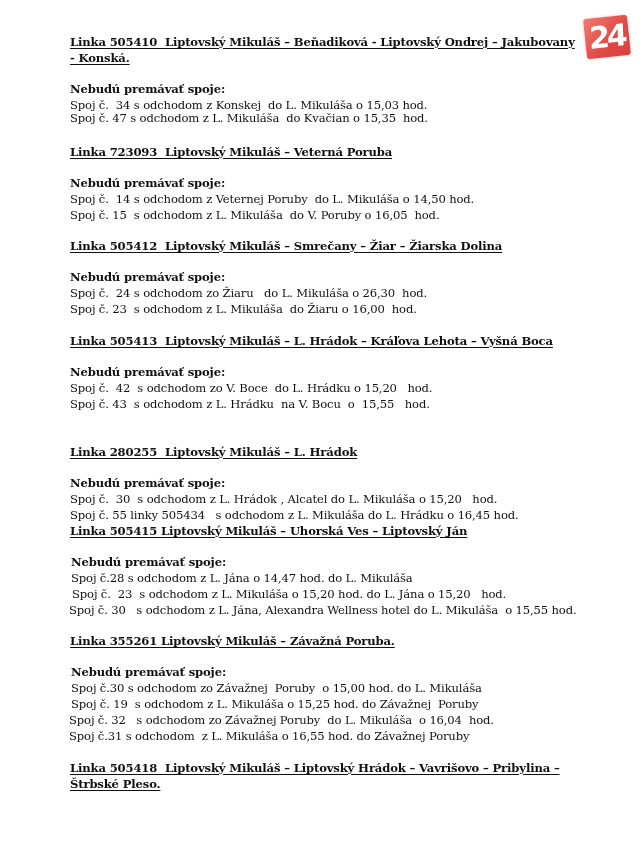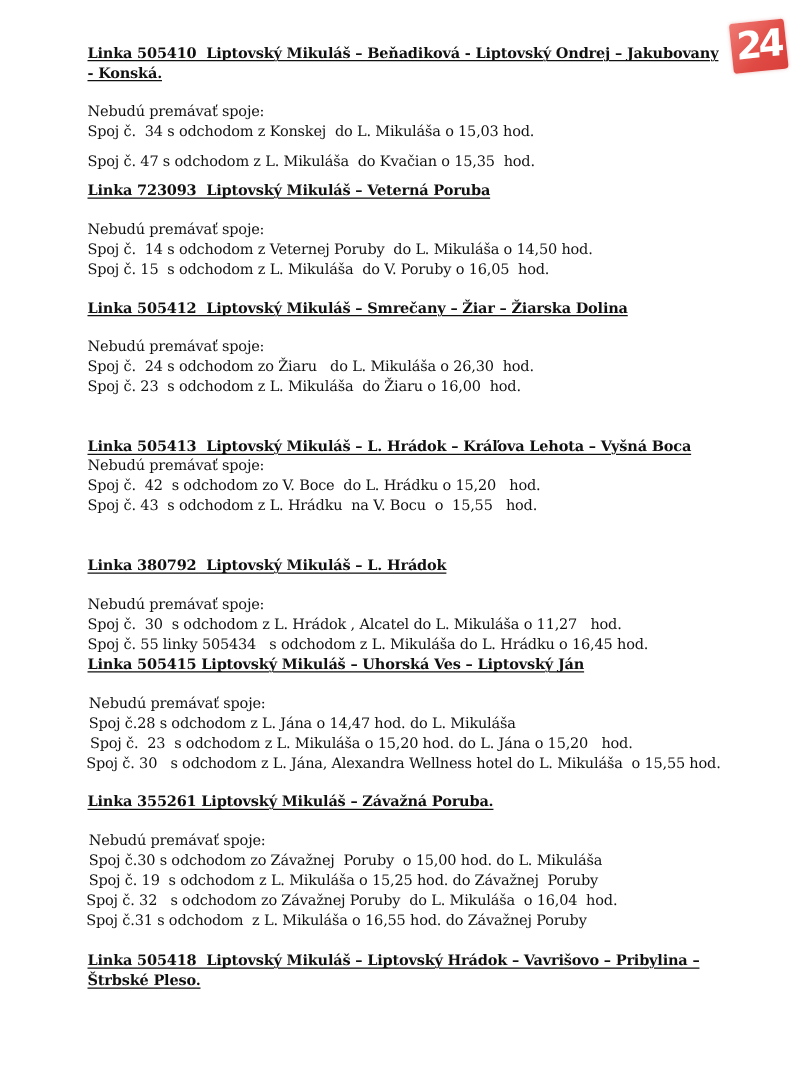--- a/index.html
+++ b/index.html
@@ -6,21 +6,21 @@
   body {
     width: 644px; height: 858px; background: #ffffff; position: relative; overflow: hidden;
     font-family: "DejaVu Serif", "Liberation Serif", serif;
     color: #111;
   }
   .line {
     position: absolute; left: 70px; white-space: pre;
     font-size: 11.6px; line-height: 15px; letter-spacing: -0.15px;
   }
   .heading { font-weight: bold; text-decoration: underline; text-underline-offset: 2px; }
-  .label { font-weight: normal; }
+  .label { font-weight: bold; }
   .ind1 { left: 71px; }
   .ind2 { left: 72px; }
   .ind0 { left: 69px; text-align: center; }
   .logo {
     position: absolute; left: 585px; top: 17px; width: 44px; height: 40px;
     background: linear-gradient(135deg, #f07a74 0%, #e04a44 60%, #d8403b 100%);
     border-radius: 3px; transform: rotate(-6deg);
     box-shadow: 0 0 3px rgba(200,60,60,0.35);
     display: flex; align-items: center; justify-content: center;
   }
@@ -34,40 +34,40 @@
 <body>
 
 <div class="logo">
   <span>24</span>
 </div>
 
 <div class="line heading" style="top:35px">Linka 505410  Liptovský Mikuláš – Beňadiková - Liptovský Ondrej – Jakubovany</div>
 <div class="line heading" style="top:51px">- Konská.</div>
 <div class="line label" style="top:82px">Nebudú premávať spoje:</div>
 <div class="line" style="top:98px">Spoj č.  34 s odchodom z Konskej  do L. Mikuláša o 15,03 hod.</div>
-<div class="line" style="top:122px">Spoj č. 47 s odchodom z L. Mikuláša  do Kvačian o 15,35  hod.</div>
+<div class="line" style="top:111px">Spoj č. 47 s odchodom z L. Mikuláša  do Kvačian o 15,35  hod.</div>
 
 <div class="line heading" style="top:145px">Linka 723093  Liptovský Mikuláš – Veterná Poruba</div>
 <div class="line label" style="top:176px">Nebudú premávať spoje:</div>
 <div class="line" style="top:192px">Spoj č.  14 s odchodom z Veternej Poruby  do L. Mikuláša o 14,50 hod.</div>
 <div class="line" style="top:208px">Spoj č. 15  s odchodom z L. Mikuláša  do V. Poruby o 16,05  hod.</div>
 
 <div class="line heading" style="top:239px">Linka 505412  Liptovský Mikuláš – Smrečany – Žiar – Žiarska Dolina</div>
 <div class="line label" style="top:270px">Nebudú premávať spoje:</div>
 <div class="line" style="top:286px">Spoj č.  24 s odchodom zo Žiaru   do L. Mikuláša o 26,30  hod.</div>
 <div class="line" style="top:302px">Spoj č. 23  s odchodom z L. Mikuláša  do Žiaru o 16,00  hod.</div>
 
-<div class="line heading" style="top:350px">Linka 505413  Liptovský Mikuláš – L. Hrádok – Kráľova Lehota – Vyšná Boca</div>
+<div class="line heading" style="top:334px">Linka 505413  Liptovský Mikuláš – L. Hrádok – Kráľova Lehota – Vyšná Boca</div>
 <div class="line label" style="top:365px">Nebudú premávať spoje:</div>
 <div class="line" style="top:381px">Spoj č.  42  s odchodom zo V. Boce  do L. Hrádku o 15,20   hod.</div>
 <div class="line" style="top:397px">Spoj č. 43  s odchodom z L. Hrádku  na V. Bocu  o  15,55   hod.</div>
 
-<div class="line heading" style="top:445px">Linka 380792  Liptovský Mikuláš – L. Hrádok</div>
+<div class="line heading" style="top:445px">Linka 280255  Liptovský Mikuláš – L. Hrádok</div>
 <div class="line label" style="top:476px">Nebudú premávať spoje:</div>
-<div class="line" style="top:492px">Spoj č.  30  s odchodom z L. Hrádok , Alcatel do L. Mikuláša o 11,27   hod.</div>
+<div class="line" style="top:492px">Spoj č.  30  s odchodom z L. Hrádok , Alcatel do L. Mikuláša o 15,20   hod.</div>
 <div class="line" style="top:508px">Spoj č. 55 linky 505434   s odchodom z L. Mikuláša do L. Hrádku o 16,45 hod.</div>
 
 <div class="line heading" style="top:524px">Linka 505415 Liptovský Mikuláš – Uhorská Ves – Liptovský Ján</div>
 <div class="line label ind1" style="top:555px">Nebudú premávať spoje:</div>
 <div class="line ind1" style="top:571px">Spoj č.28 s odchodom z L. Jána o 14,47 hod. do L. Mikuláša</div>
 <div class="line ind2" style="top:587px">Spoj č.  23  s odchodom z L. Mikuláša o 15,20 hod. do L. Jána o 15,20   hod.</div>
 <div class="line ind0" style="top:603px">Spoj č. 30   s odchodom z L. Jána, Alexandra Wellness hotel do L. Mikuláša  o 15,55 hod.</div>
 
 <div class="line heading" style="top:634px">Linka 355261 Liptovský Mikuláš – Závažná Poruba.</div>
 <div class="line label ind1" style="top:665px">Nebudú premávať spoje:</div>

